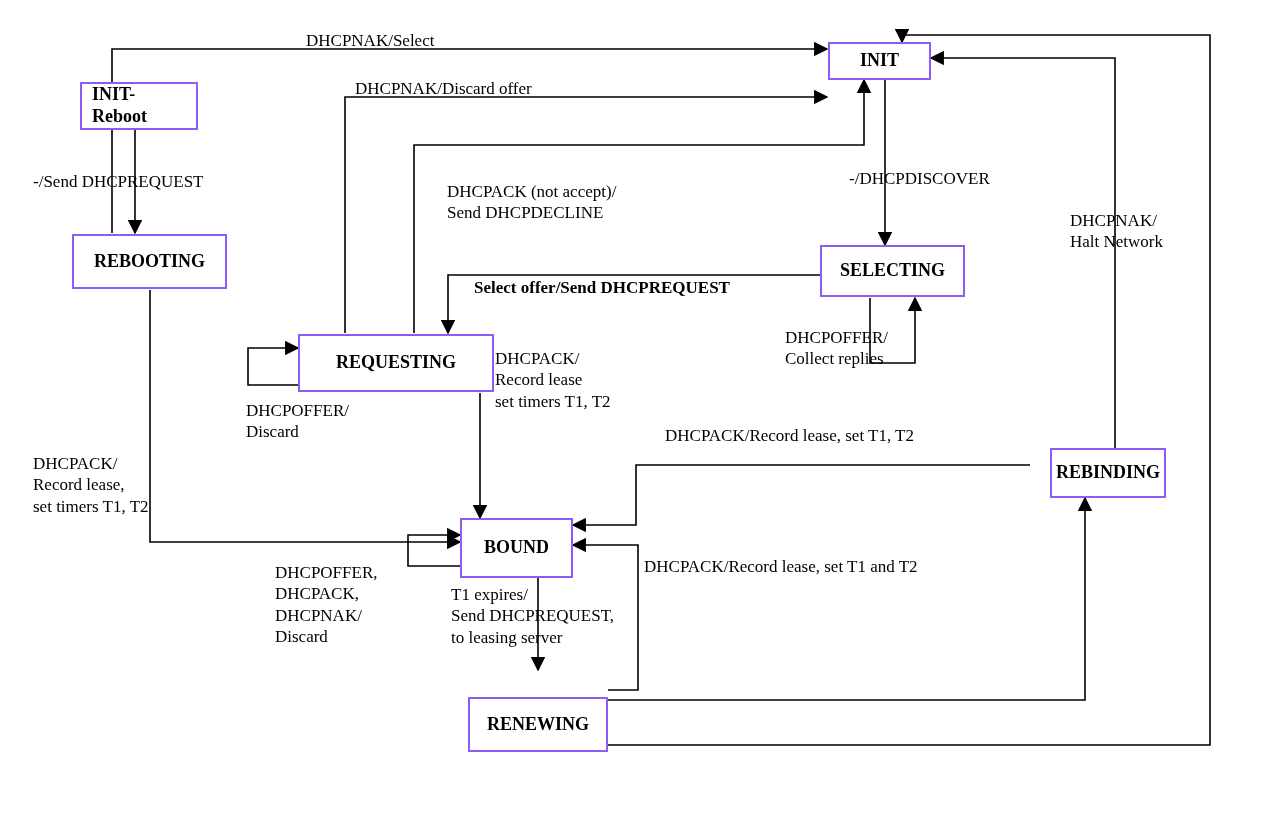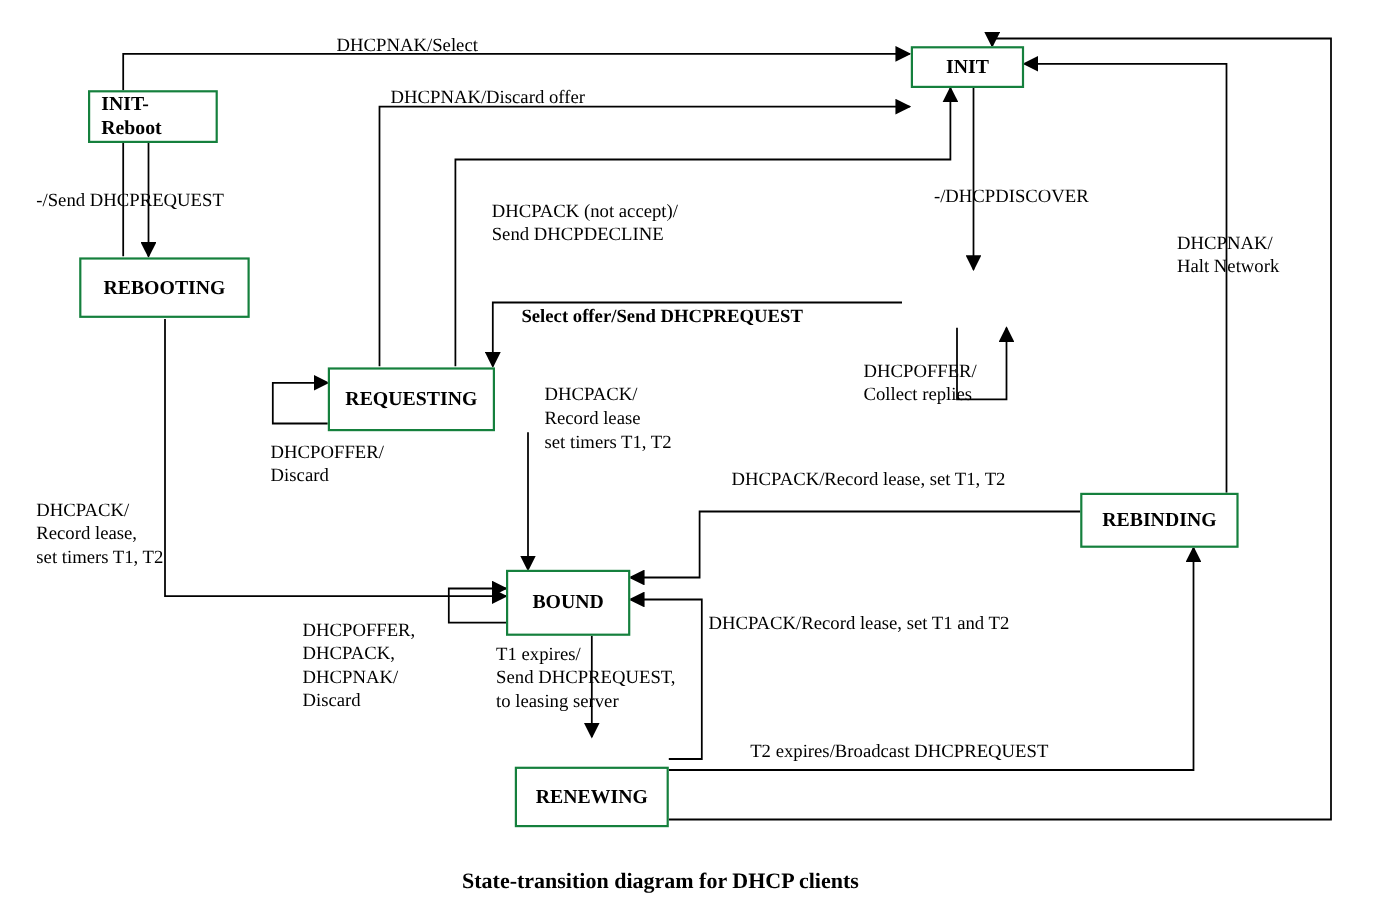--- a/index.html
+++ b/index.html
@@ -1,17 +1,17 @@
 <!DOCTYPE html>
 <html><head>
 <meta charset="utf-8">
 <style>
   html, body { margin: 0; padding: 0; background: #fff; }
   .stage { position: relative; width: 1268px; height: 827px; font-family: "Times New Roman", Times, serif; color: #000; }
-  .state { position: absolute; border: 2px solid #15803d; background: #fff; font-weight: bold; font-size: 18px; line-height: 1.2; box-sizing: border-box; display:flex; align-items:center; justify-content:center; text-align:center; padding:4px 10px; white-space: pre-line;}
+  .state { position: absolute; border: 2px solid #8b5cf6; background: #fff; font-weight: bold; font-size: 18px; line-height: 1.2; box-sizing: border-box; display:flex; align-items:center; justify-content:center; text-align:center; padding:4px 10px; white-space: pre-line;}
   .label { position: absolute; font-size: 17px; line-height: 1.25; white-space: pre-line; }
   .caption { position: absolute; font-weight: bold; font-size: 20px; }
   svg { position:absolute; left:0; top:0; }
   .edge { stroke:#000; stroke-width:1.6; fill:none; }
 </style>
 </head>
 <body>
 
 <div class="stage">
 
@@ -53,24 +53,25 @@
     <path class="edge" marker-end="url(#ah)" d="M 1030 465 L 636 465 L 636 525 L 573 525"></path>
 
     <path class="edge" marker-end="url(#ah)" d="M 1115 448 L 1115 58 L 931 58"></path>
 
     <path class="edge" marker-end="url(#ah)" d="M 528 724 L 528 745 L 1210 745 L 1210 35 L 902 35 L 902 42"></path>
   </svg>
 
   <div class="state" style="left:80px; top:82px; width:118px; height:48px; justify-content:flex-start; text-align:left;">INIT-
 Reboot</div>
   <div class="state" style="left:72px;  top:234px; width:155px; height:55px;">REBOOTING</div>
-  <div class="state" style="left:298px; top:334px; width:152px; height:58px;">REQUESTING</div>
+  <div class="state" style="left:298px; top:334px; width:196px; height:58px;">REQUESTING</div>
   <div class="state" style="left:460px; top:518px; width:113px; height:60px;">BOUND</div>
   <div class="state" style="left:468px; top:670px; width:140px; height:55px;margin-top:27px;">RENEWING</div>
-  <div class="state" style="left:982px;top:448px; width:144px; height:50px;">REBINDING</div>
+  <div class="state" style="left:820px; top:245px; width:145px; height:52px;">SELECTING</div>
+  <div class="state" style="left:1050px;top:448px; width:116px; height:50px;">REBINDING</div>
   <div class="state" style="left:828px; top:42px;  width:103px; height:38px;">INIT</div>
 
   <div class="label" style="left:33px;  top:171px;">-/Send DHCPREQUEST</div>
   <div class="label" style="left:306px; top:30px;">DHCPNAK/Select</div>
   <div class="label" style="left:33px;  top:453px;">DHCPACK/
 Record lease,
 set timers T1, T2</div>
   <div class="label" style="left:246px; top:400px;">DHCPOFFER/
 Discard</div>
   <div class="label" style="left:355px; top:78px;">DHCPNAK/Discard offer</div>
@@ -84,19 +85,17 @@
 Collect replies</div>
   <div class="label" style="left:849px; top:168px;">-/DHCPDISCOVER</div>
   <div class="label" style="left:275px; top:562px;">DHCPOFFER,
 DHCPACK,
 DHCPNAK/
 Discard</div>
   <div class="label" style="left:451px; top:584px;">T1 expires/
 Send DHCPREQUEST,
 to leasing server</div>
   <div class="label" style="left:644px; top:556px;">DHCPACK/Record lease, set T1 and T2</div>
-  <div class="label" style="left:682px; top:672px;">T2 expires/Broadcast DHCPREQUEST</div>
   <div class="label" style="left:1070px;top:210px;">DHCPNAK/
 Halt Network</div>
   <div class="label" style="left:665px; top:425px;">DHCPACK/Record lease, set T1, T2</div>
 
-  <div class="caption" style="left:420px; top:790px;">State-transition diagram for DHCP clients</div>
 </div>
 
 </body></html>

